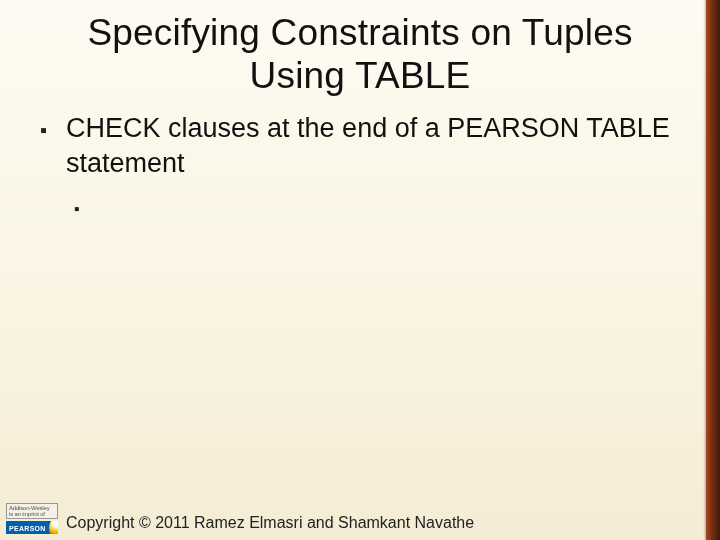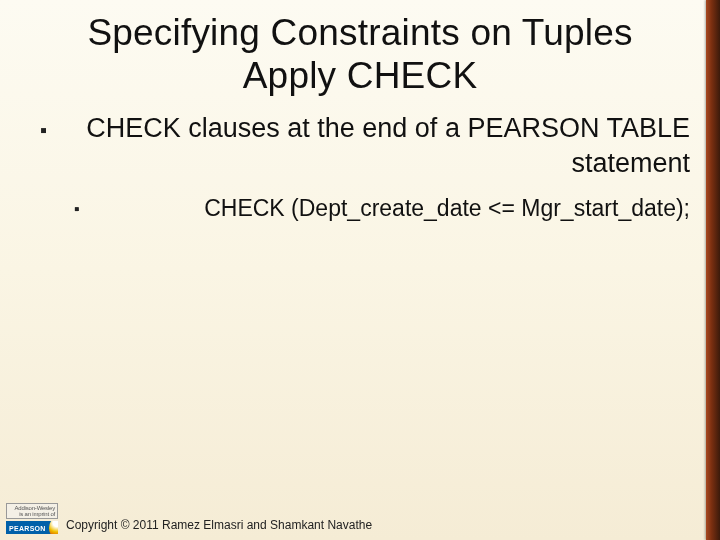--- a/index.html
+++ b/index.html
@@ -1,15 +1,15 @@
 <!DOCTYPE html>
 <html><head>
 <meta charset="utf-8">
 <style>
-  * { margin: 0; padding: 0; box-sizing: border-box; text-align: right; }
+  * { margin: 0; padding: 0; box-sizing: border-box; }
   html, body { width: 720px; height: 540px; overflow: hidden; }
   body {
     font-family: Arial, Helvetica, sans-serif;
     background: linear-gradient(to bottom, #fdfbf2 0%, #faf5e4 50%, #f5ecd5 100%);
     position: relative;
   }
   .right-bar {
     position: absolute;
     right: 0; top: 0; width: 14px; height: 100%;
     background: linear-gradient(to right, #a84820 0%, #7b2f10 40%, #3b1a0b 100%);
@@ -105,50 +105,49 @@
     position: absolute;
     left: 0; top: -6px;
     width: 26px; height: 26px;
     border-radius: 50%;
     background: radial-gradient(circle at 30% 30%, #fff 0%, #fff 15%, #f0c000 35%, #cc0000 70%, #660000 100%);
   }
   .copyright {
     position: absolute;
     left: 66px;
     bottom: 8px;
-    font-size: 12px;
+    font-size: 16px;
     color: #222;
   }
 </style>
 </head>
 <body>
 
 <div class="right-bar"></div>
 
 <h1 class="title">
   <span>Specifying Constraints on Tuples</span><br>
-  <span>Apply CHECK</span>
+  <span>Using TABLE</span>
 </h1>
 
 <div class="content">
 
   <div class="l1">
     <span class="bullet">▪</span>
     <span>
       <span class="mono">CHECK</span><span> clauses at the end of a </span><span class="mono">PEARSON TABLE</span><span> statement</span>
     </span>
   </div>
 
   <div class="l2">
     <span class="bullet">▪</span>
   </div>
 
   <div class="l2">
     <span class="bullet">▪</span>
-    <span class="mono">CHECK (Dept_create_date &lt;= Mgr_start_date);</span>
   </div>
 
 </div>
 
 <div class="footer">
   <div class="logo">
     <div class="logo-top">
       <div>Addison-Wesley</div>
       <div>is an imprint of</div>
     </div>

